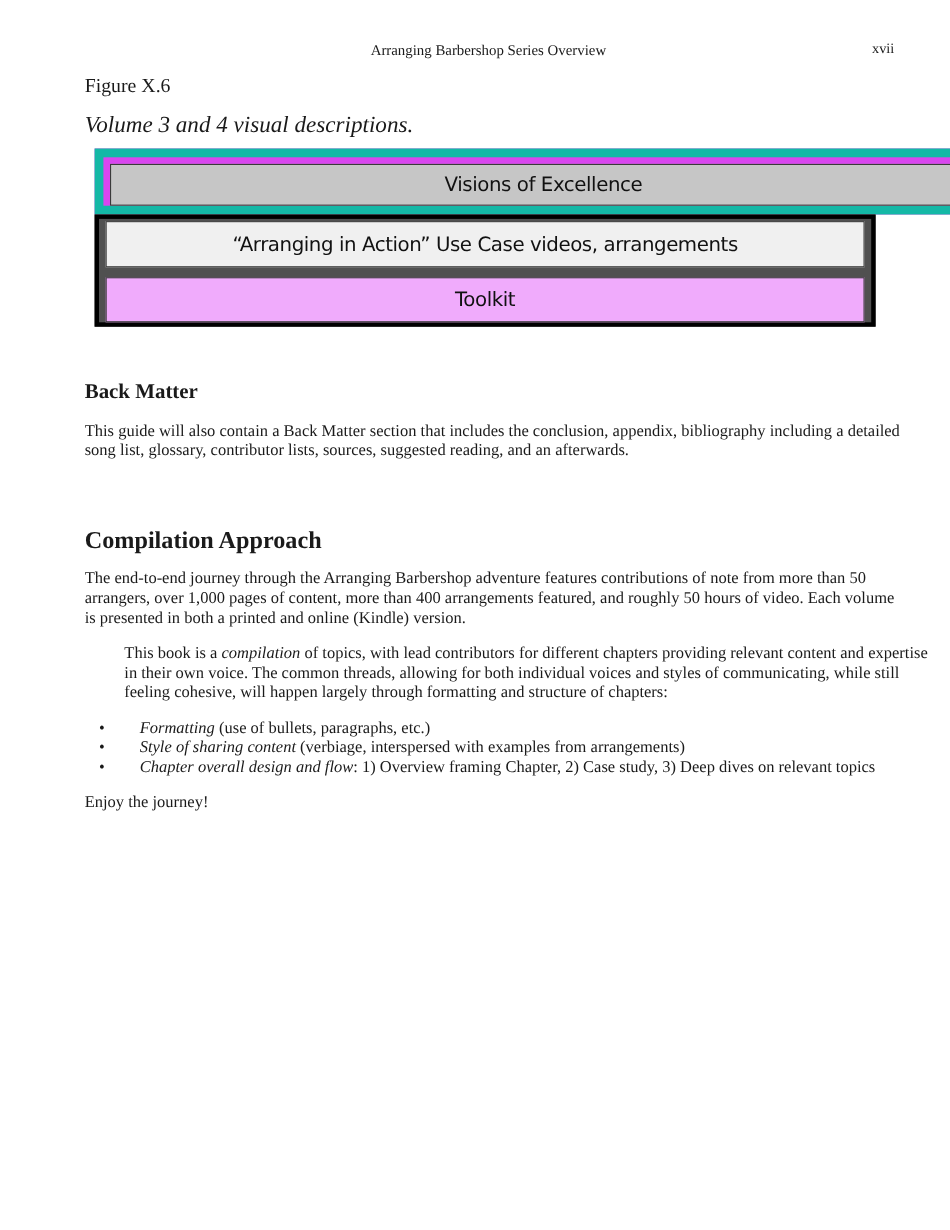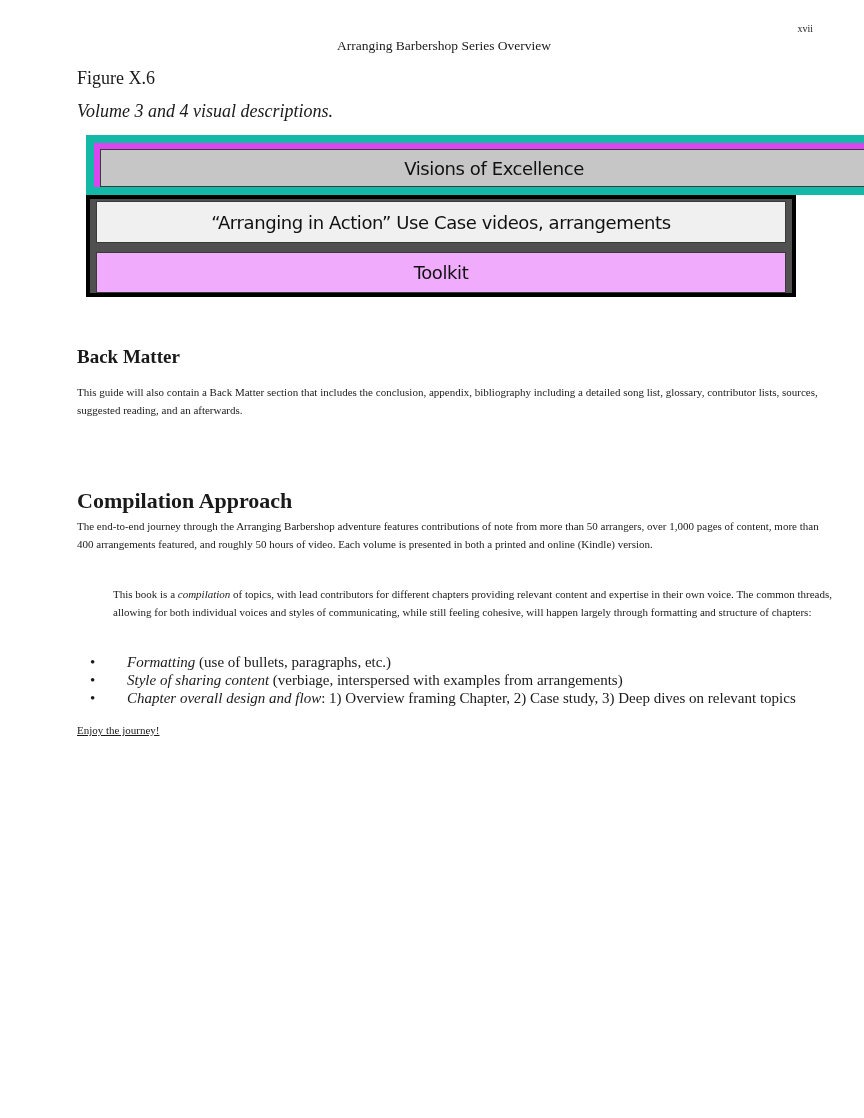--- a/index.html
+++ b/index.html
@@ -1,24 +1,24 @@
 <!DOCTYPE html>
 <html><head>
 <meta charset="utf-8">
 <style>
   html, body { margin: 0; padding: 0; }
   body {
     width: 864px; height: 1118px; background: #ffffff; position: relative;
     font-family: "Liberation Serif", "DejaVu Serif", serif; color: #1a1a1a;
     overflow: hidden;
   }
-  .page-number { position: absolute; top: 23px; right: 51px; font-size: 10px; }
+  .page-number { position: absolute; top: 36px; right: 51px; font-size: 13px; }
   .running-head { position: absolute; top: 38px; left: 0; width: 888px; text-align: center; font-size: 13.5px; }
   .fig-label { position: absolute; top: 68px; left: 77px; font-size: 18px; }
-  .fig-caption { position: absolute; top: 101px; left: 77px; font-size: 18px; font-style: italic; }
+  .fig-caption { position: absolute; top: 101px; left: 77px; font-size: 21px; font-style: italic; }
 
   .diagram { position: absolute; left: 86px; top: 135px; width: 710px; height: 162px; }
   .block-top {
     position: absolute; left: 0; top: 0; width: 816px; height: 60px;
     background: #d946ef; border: 8px solid #14b8a6; box-sizing: border-box;
   }
   .block-bottom {
     position: absolute; left: 0; top: 60px; width: 710px; height: 102px;
     background: #505050; border: 4px solid #000; border-top-width: 4px; box-sizing: border-box; text-align: center;
   }
@@ -28,30 +28,30 @@
     font-family: "DejaVu Sans", "Liberation Sans", sans-serif; font-size: 18px;
     display: flex; align-items: center; justify-content: center; color: #111;
     letter-spacing: -0.4px;
   }
   .bar-visions { top: 6px; height: 38px; background: #c6c6c6; }
   .bar-action { top: 2px; height: 42px; background: #f0f0f0; }
   .bar-toolkit { top: 53px; height: 41px; background: #f0abfc; }
 
   h2.section { position: absolute; left: 77px; margin: 0; font-weight: bold; }
   .h-back { top: 346px; font-size: 19px; }
-  .h-comp { top: 488px; font-size: 22px; }
+  .h-comp { top: 478px; font-size: 22px; }
 
-  .para { position: absolute; left: 77px; width: 745px; margin: 0; font-size: 11px; line-height: 18px; }
+  .para { position: absolute; left: 77px; width: 745px; margin: 0; font-size: 15px; line-height: 18px; }
   .p-back { top: 383px; }
   .p-comp1 { top: 517px; }
   .p-comp2 { top: 585px; margin-left: 36px; }
   .bullets { position: absolute; left: 77px; top: 653px; margin: 0; padding: 0; list-style: none; font-size: 15px; line-height: 18px; }
   .bullets li { position: relative; padding-left: 50px; }
   .bullets .dot { position: absolute; left: 13px; }
-  .p-enjoy { top: 721px; text-decoration: underline; }
+  .p-enjoy { top: 721px; }
   em { font-style: italic; }
 </style>
 </head>
 <body>
 
 <div class="page-number">xvii</div>
 <div class="running-head">Arranging Barbershop Series Overview</div>
 
 <div class="fig-label">Figure X.6</div>
 <div class="fig-caption">Volume 3 and 4 visual descriptions.</div>

